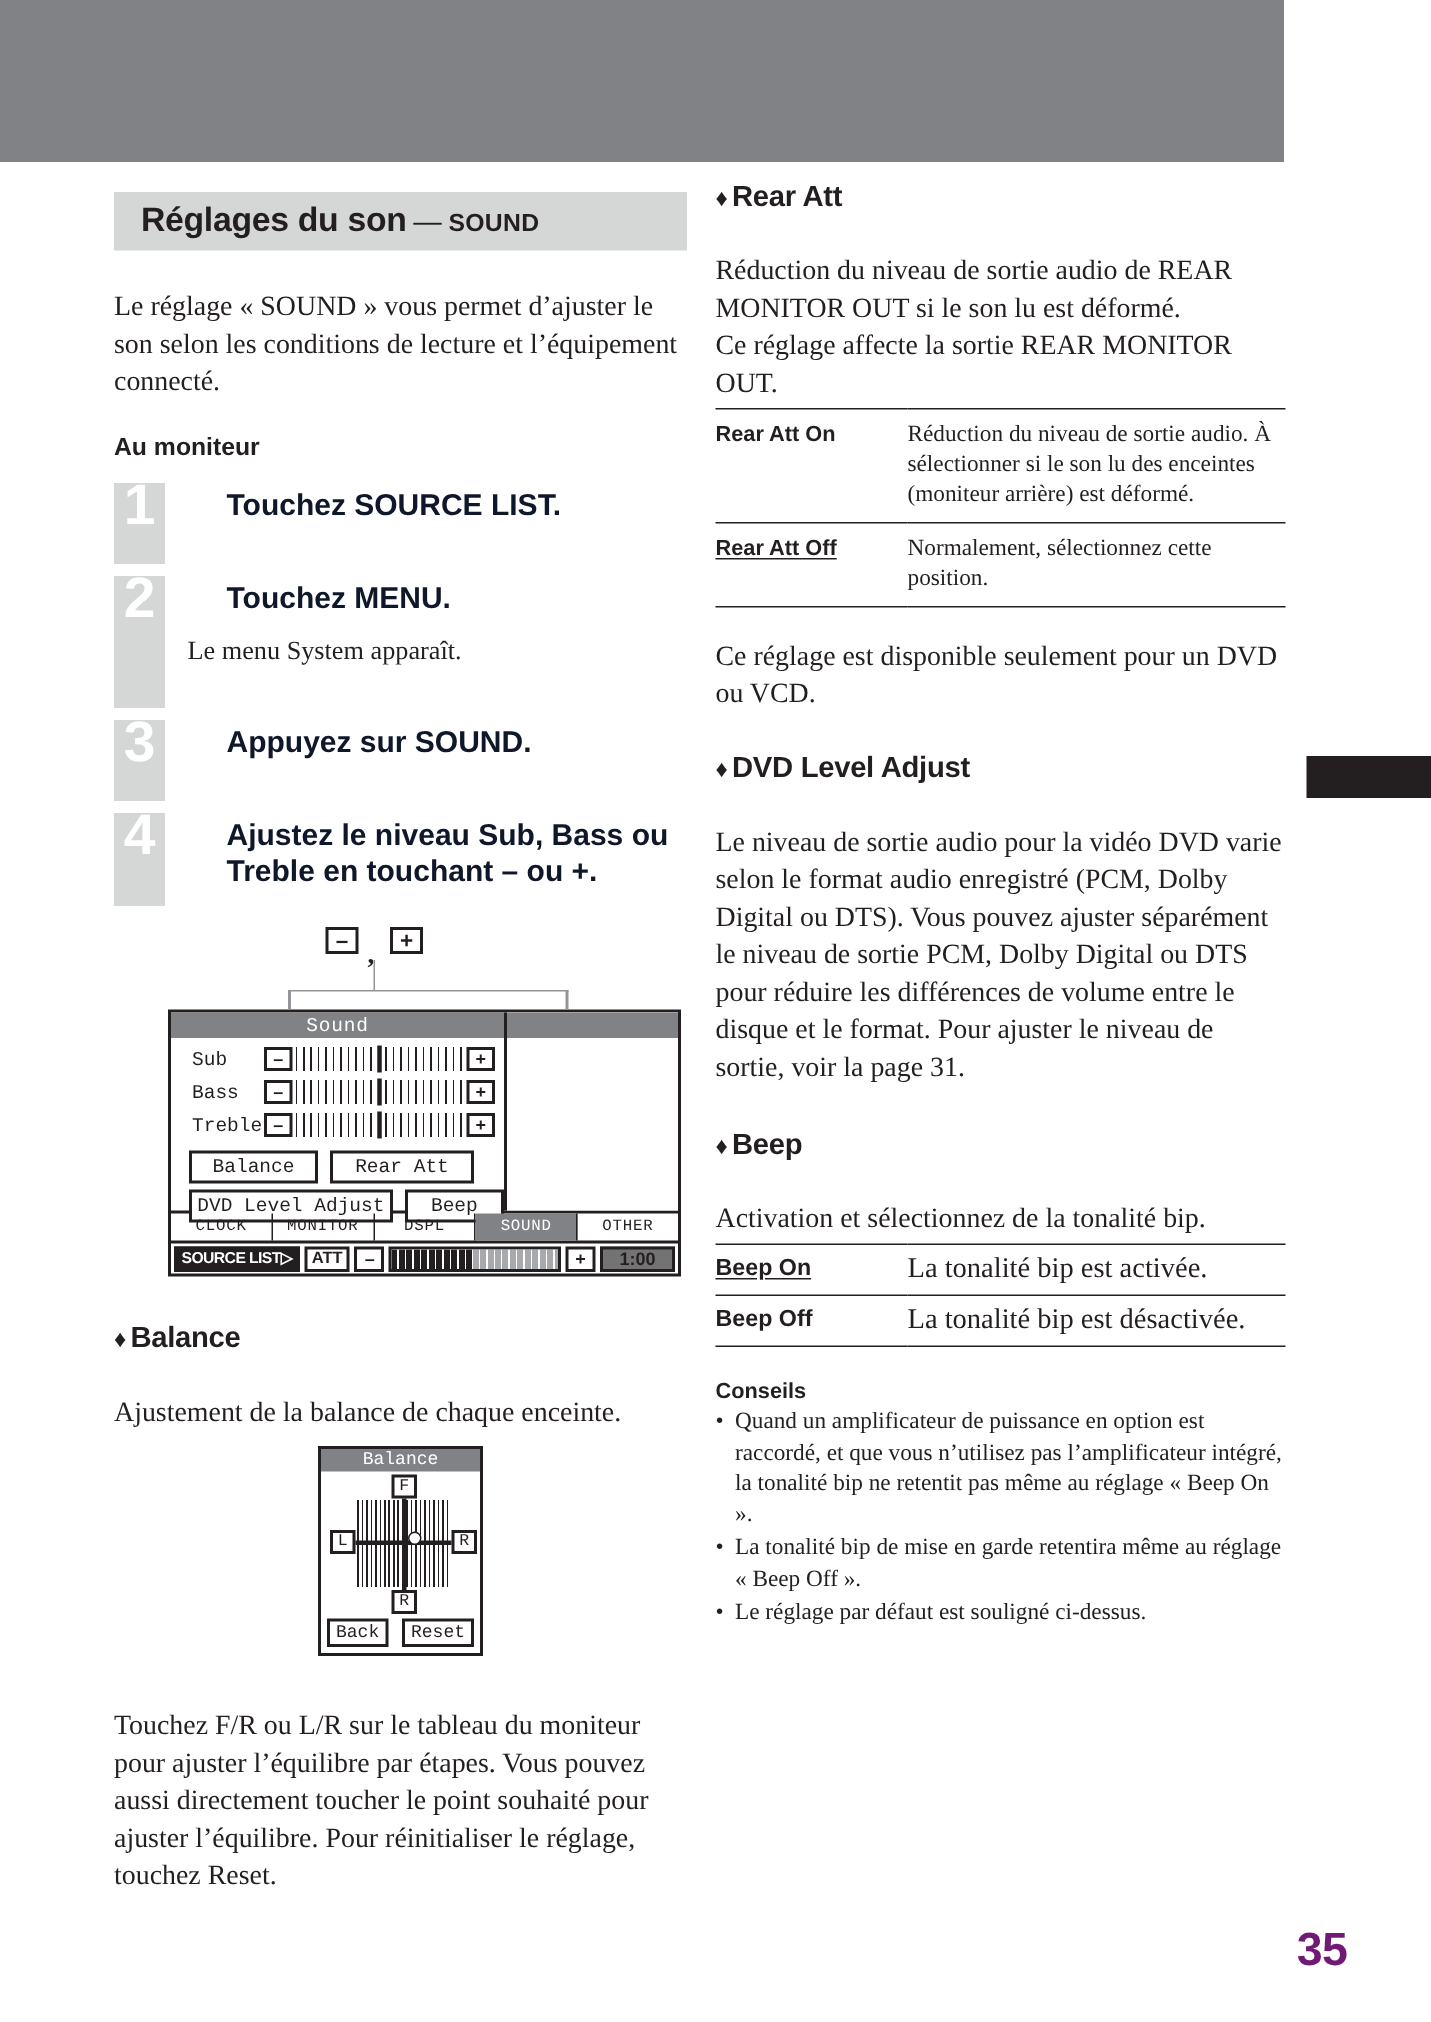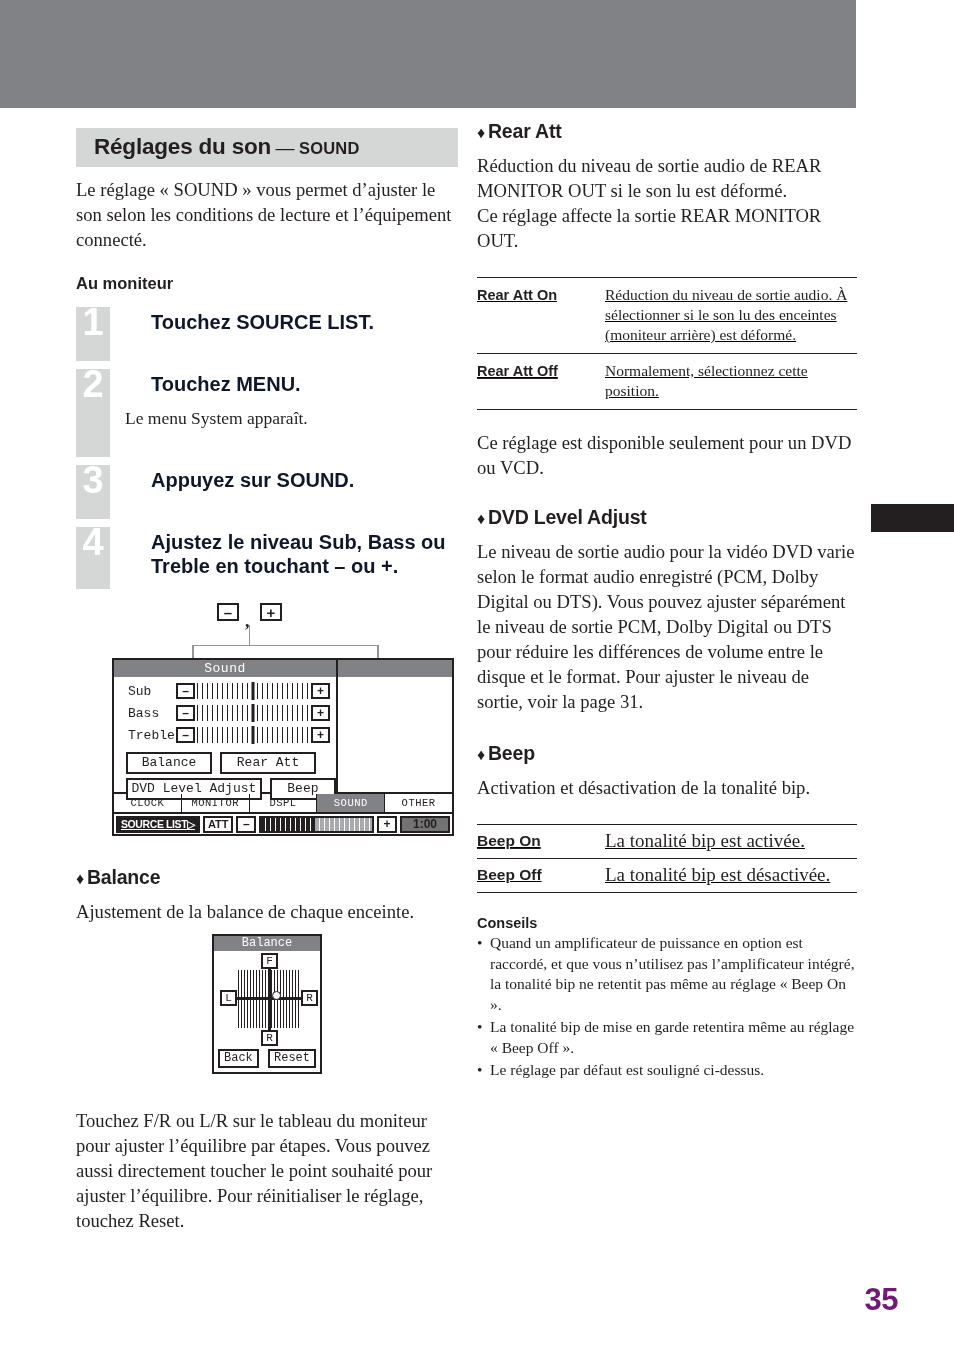--- a/index.html
+++ b/index.html
@@ -39,21 +39,21 @@
     font-family:"Liberation Sans", sans-serif;
     color:#231f20;
     white-space:nowrap;
   }
   .head-bar .h-main { font-weight:bold; font-size:22.5px; letter-spacing:-0.2px; }
   .head-bar .h-dash { font-weight:normal; font-size:19px; }
   .head-bar .h-sub  { font-weight:bold; font-size:16.5px; letter-spacing:0.2px; }
 
   
   p.body {
-    margin:10px 0 0 0;
+    margin:25px 0 0 0;
     font-size:18.6px; line-height:25px; color:#231f20;
   }
   p.body.tight { margin-top:0; }
 
   h4.sub {
     margin:22px 0 0 0;
     font-family:"Liberation Sans", sans-serif;
     font-weight:bold; font-size:16.5px; color:#231f20;
   }
 
@@ -164,21 +164,21 @@
   .tab.active { background:#808285; color:#ffffff; }
 
   .botbar {
     display:flex; align-items:center; border-top:2px solid #231f20;
     height:22px; padding:0 2px; gap:3px;
   }
   .srclist {
     border:2px solid #231f20; background:#231f20; color:#ffffff;
     font-family:"Liberation Sans", sans-serif; font-weight:bold; font-size:10.5px;
     padding:0 3px; line-height:15px; letter-spacing:-0.4px; height:17px;
-    display:flex; align-items:center;text-decoration:underline;
+    display:flex; align-items:center;
   }
   .att {
     border:2px solid #231f20; background:#ffffff; color:#231f20;
     font-family:"Liberation Sans", sans-serif; font-weight:bold; font-size:11px;
     padding:0 3px; height:17px; display:flex; align-items:center;
   }
   .vminus, .vplus {
     border:2px solid #231f20; background:#ffffff; width:20px; height:17px;
     display:flex; align-items:center; justify-content:center;
     font-family:"Liberation Sans", sans-serif; font-weight:bold; font-size:12px;
@@ -242,21 +242,21 @@
   .db-l { left:6px; top:39px; }
   .db-r { left:87px; top:39px; }
   .bal-btns { display:flex; justify-content:space-between; padding:2px 4px 4px 4px; }
   .bal-btn {
     border:2px solid #231f20; background:#ffffff;
     font-family:"Liberation Mono", monospace; font-size:12px; color:#231f20;
     padding:0 4px; line-height:15px;
   }
 
   
-  table.deftab { border-collapse:collapse; width:100%; margin-top:24px;text-decoration:underline; }
+  table.deftab { border-collapse:collapse; width:100%; margin-top:4px; }
   table.deftab td {
     padding:7px 0 8px 0; vertical-align:top;
     border-top:1.6px solid #231f20;
     font-size:15.5px; line-height:20px; color:#231f20;
   }
   table.deftab tr:last-child td { border-bottom:1.6px solid #231f20; }
   table.deftab td.term {
     width:128px;
     font-family:"Liberation Sans", sans-serif;
     font-weight:bold; font-size:14.5px;
@@ -470,21 +470,21 @@
   <p class="body" style="margin-top:20px;">Ce réglage est disponible seulement pour un DVD ou VCD.</p>
 
   <h3 class="dia" style="margin-top:26px;">
     <span class="dsym">♦</span><span>DVD Level Adjust</span>
   </h3>
   <p class="body">Le niveau de sortie audio pour la vidéo DVD varie selon le format audio enregistré (PCM, Dolby Digital ou DTS). Vous pouvez ajuster séparément le niveau de sortie PCM, Dolby Digital ou DTS pour réduire les différences de volume entre le disque et le format. Pour ajuster le niveau de sortie, voir la page 31.</p>
 
   <h3 class="dia" style="margin-top:28px;">
     <span class="dsym">♦</span><span>Beep</span>
   </h3>
-  <p class="body">Activation et désactivation de la tonalité bip.</p>
+  <p class="body">Activation et sélectionnez de la tonalité bip.</p>
 
   <table class="deftab beep">
     <tbody>
         <tr>
       <td class="term"><u>Beep On</u></td>
       <td class="desc">La tonalité bip est activée.</td>
     </tr>
     <tr>
       <td class="term">Beep Off</td>
       <td class="desc">La tonalité bip est désactivée.</td>

